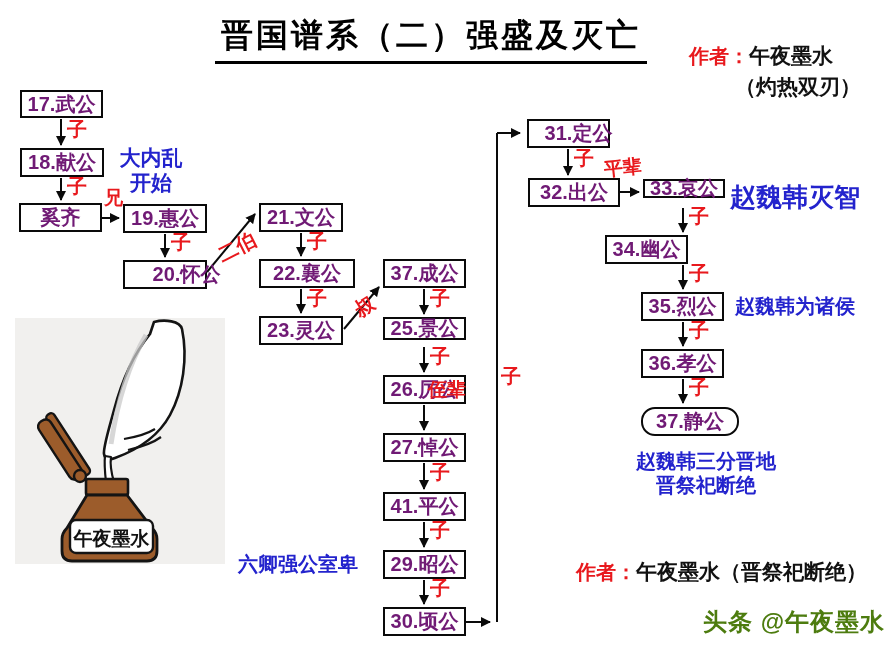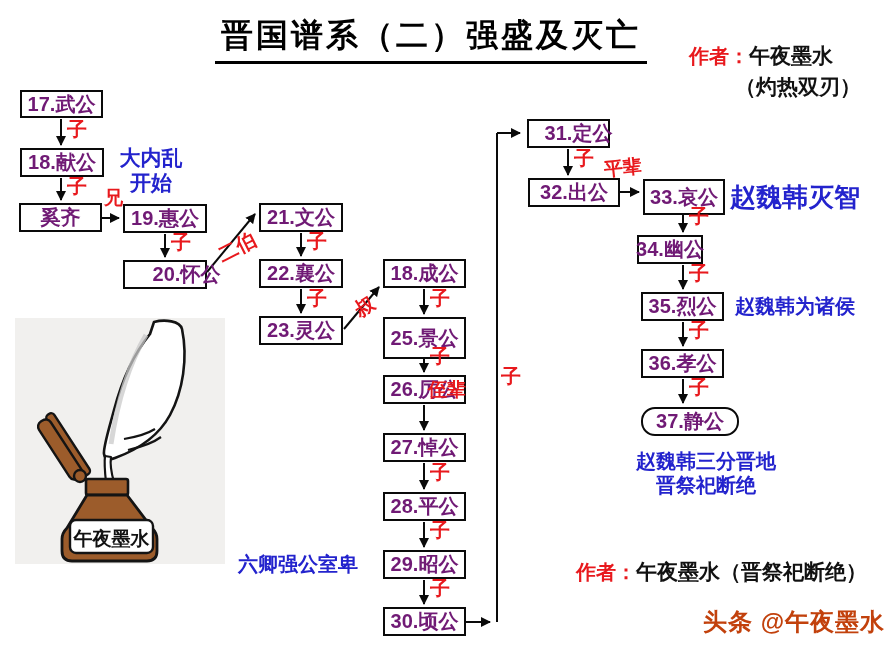--- a/index.html
+++ b/index.html
@@ -19,21 +19,21 @@
 
   .blue-note{position:absolute;color:#2323cd;font-family:"DejaVu Serif",serif;
              font-weight:bold;font-size:20px;line-height:1.18;white-space:pre-line;}
 
   #edges{position:absolute;left:0;top:0;pointer-events:none;}
 
   .author{position:absolute;font-family:"DejaVu Serif",serif;font-size:21px;font-weight:bold;color:#111;}
   .author .prefix{color:#e8191d;font-family:"Liberation Sans",sans-serif;font-weight:bold;font-size:20px;}
   #author-top .line2{padding-left:46px;margin-top:3px;}
 
-  #watermark{position:absolute;left:703px;top:606px;color:#c2410c;
+  #watermark{position:absolute;left:703px;top:606px;color:#4d7c0f;
              font-family:"Liberation Sans",sans-serif;font-weight:bold;font-size:24px;
              letter-spacing:1px;text-shadow:1px 1px 0 #ffffff;white-space:nowrap;}
 
   #ink-illustration{position:absolute;left:15px;top:318px;}
 </style>
 </head>
 <body>
 
 <div id="stage">
 
@@ -77,33 +77,33 @@
       </g>
   </svg>
 
   <div id="nodes-layer">
       <div class="box" style="left: 20px; top: 90px; width: 83px; height: 28px;">17.武公</div>
       <div class="box" style="left: 20px; top: 148px; width: 84px; height: 29px;">18.献公</div>
       <div class="box" style="left: 19px; top: 203px; width: 83px; height: 29px;">奚齐</div>
       <div class="box" style="left: 123px; top: 204px; width: 84px; height: 29px;">19.惠公</div>
       <div class="box" style="left: 123px; top: 260px; width: 84px; height: 29px; padding-left: 43px;">20.怀公</div>
       <div class="box" style="left: 259px; top: 203px; width: 84px; height: 29px;">21.文公</div>
-      <div class="box" style="left: 259px; top: 259px; width: 84px; height: 29px;">22.襄公</div>
+      <div class="box" style="left: 259px; top: 259px; width: 96px; height: 29px;">22.襄公</div>
       <div class="box" style="left: 259px; top: 316px; width: 84px; height: 29px;">23.灵公</div>
-      <div class="box" style="left: 383px; top: 259px; width: 83px; height: 29px;">18.成公</div>
-      <div class="box" style="left: 383px; top: 317px; width: 83px; height: 42px;">25.景公</div>
+      <div class="box" style="left: 383px; top: 259px; width: 83px; height: 29px;">37.成公</div>
+      <div class="box" style="left: 383px; top: 317px; width: 83px; height: 23px;">25.景公</div>
       <div class="box" style="left: 383px; top: 375px; width: 83px; height: 29px;">26.厉公</div>
       <div class="box" style="left: 383px; top: 433px; width: 83px; height: 29px;">27.悼公</div>
-      <div class="box" style="left: 383px; top: 492px; width: 83px; height: 29px;">28.平公</div>
+      <div class="box" style="left: 383px; top: 492px; width: 83px; height: 29px;">41.平公</div>
       <div class="box" style="left: 383px; top: 550px; width: 83px; height: 29px;">29.昭公</div>
       <div class="box" style="left: 383px; top: 607px; width: 83px; height: 29px;">30.顷公</div>
       <div class="box" style="left: 527px; top: 119px; width: 83px; height: 29px; padding-left: 20px;">31.定公</div>
       <div class="box" style="left: 528px; top: 178px; width: 92px; height: 29px;">32.出公</div>
-      <div class="box" style="left: 643px; top: 179px; width: 82px; height: 36px;">33.哀公</div>
-      <div class="box" style="left: 637px; top: 235px; width: 66px; height: 29px;">34.幽公</div>
+      <div class="box" style="left: 643px; top: 179px; width: 82px; height: 19px;">33.哀公</div>
+      <div class="box" style="left: 605px; top: 235px; width: 83px; height: 29px;">34.幽公</div>
       <div class="box" style="left: 641px; top: 292px; width: 83px; height: 29px;">35.烈公</div>
       <div class="box" style="left: 641px; top: 349px; width: 83px; height: 29px;">36.孝公</div>
       <div class="box" style="left: 641px; top: 407px; width: 98px; height: 29px; border-radius: 14px;">37.静公</div>
     </div>
   <div id="labels-layer">
       <div class="red-label" style="left: 67px; top: 119px;">子</div>
       <div class="red-label" style="left: 67px; top: 176px;">子</div>
       <div class="red-label" style="left: 104px; top: 188px; font-size: 19px;">兄</div>
       <div class="red-label" style="left: 171px; top: 232px;">子</div>
       <div class="red-label" style="left: 219px; top: 246px; transform: rotate(-27deg);">二伯</div>

